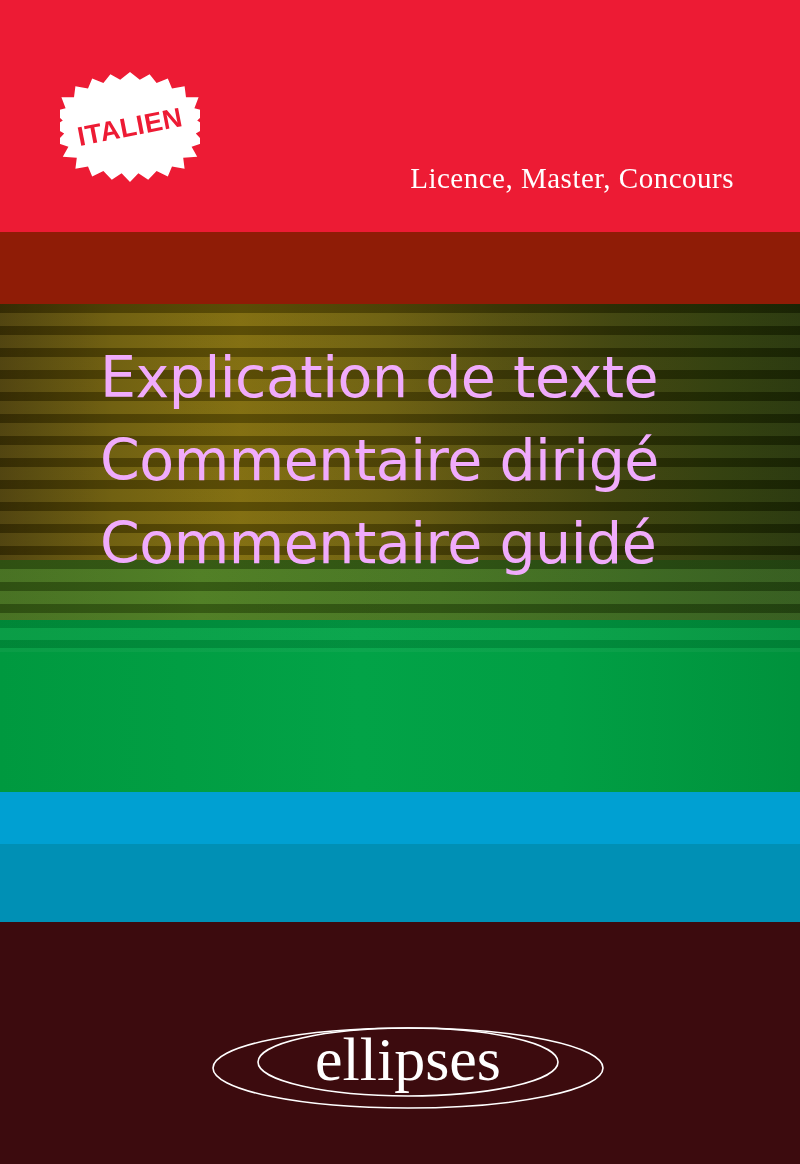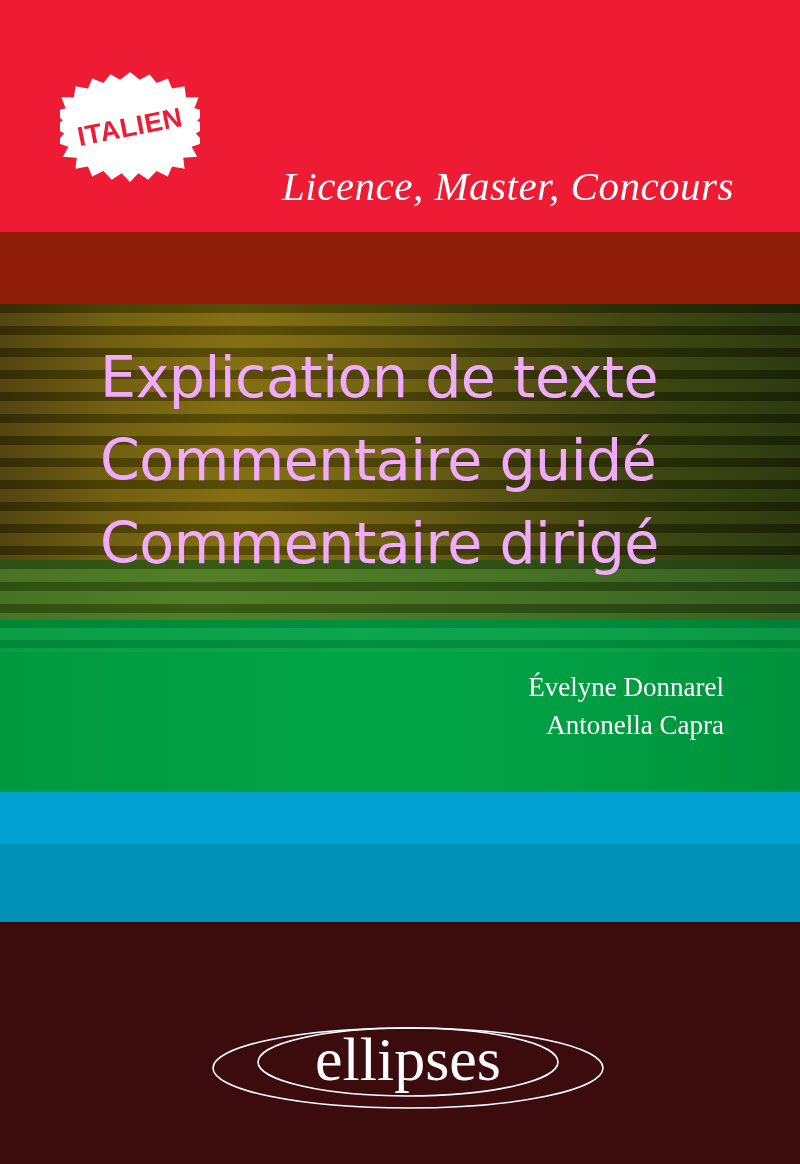--- a/index.html
+++ b/index.html
@@ -151,22 +151,21 @@
     font-family: "Liberation Sans", sans-serif;
   }
 
   
   .collection {
     position: absolute;
     right: 66px;
     top: 162px;
     color: #ffffff;
     font-family: "Liberation Serif", serif;
-    font-style: italic;
-    font-size: 41px;
+    font-size: 29px;
     letter-spacing: 0.5px;
     white-space: nowrap;
   }
 
   
   .title {
     position: absolute;
     left: 100px;
     top: 336px;
     width: 640px;
@@ -219,28 +218,24 @@
 
   <div class="burst">
     <div class="burst-shape"></div>
     <div class="burst-label">ITALIEN</div>
   </div>
 
   <div class="collection">Licence, Master, Concours</div>
 
   <div class="title">
     <div>Explication de texte</div>
+    <div>Commentaire dirigé</div>
     <div>Commentaire guidé</div>
-    <div>Commentaire dirigé</div>
   </div>
 
-  <div class="authors">
-    <div>Évelyne Donnarel</div>
-    <div>Antonella Capra</div>
-  </div>
 
   <div class="logo">
     <svg width="460" height="140" viewBox="0 0 460 140">
       <ellipse cx="230" cy="78" rx="195" ry="40" fill="none" stroke="#ffffff" stroke-width="1.6"></ellipse>
       <ellipse cx="230" cy="72" rx="150" ry="34" fill="none" stroke="#ffffff" stroke-width="1.6"></ellipse>
       <text x="230" y="90" text-anchor="middle" font-family="Liberation Serif, serif" font-size="62" fill="#ffffff">ellipses</text>
     </svg>
   </div>
 
 </div>

